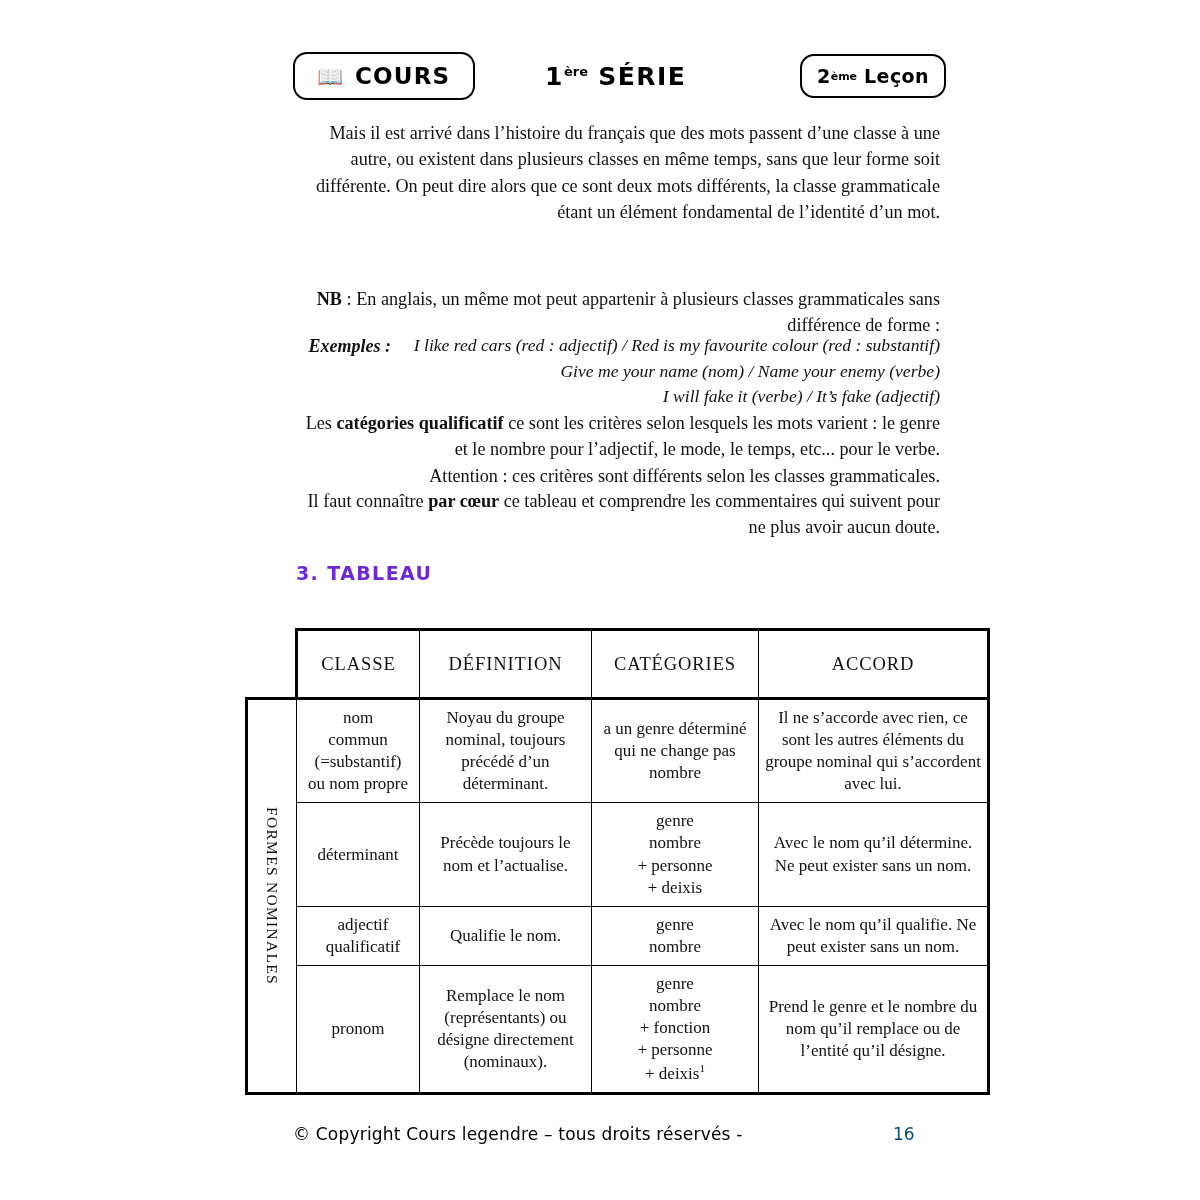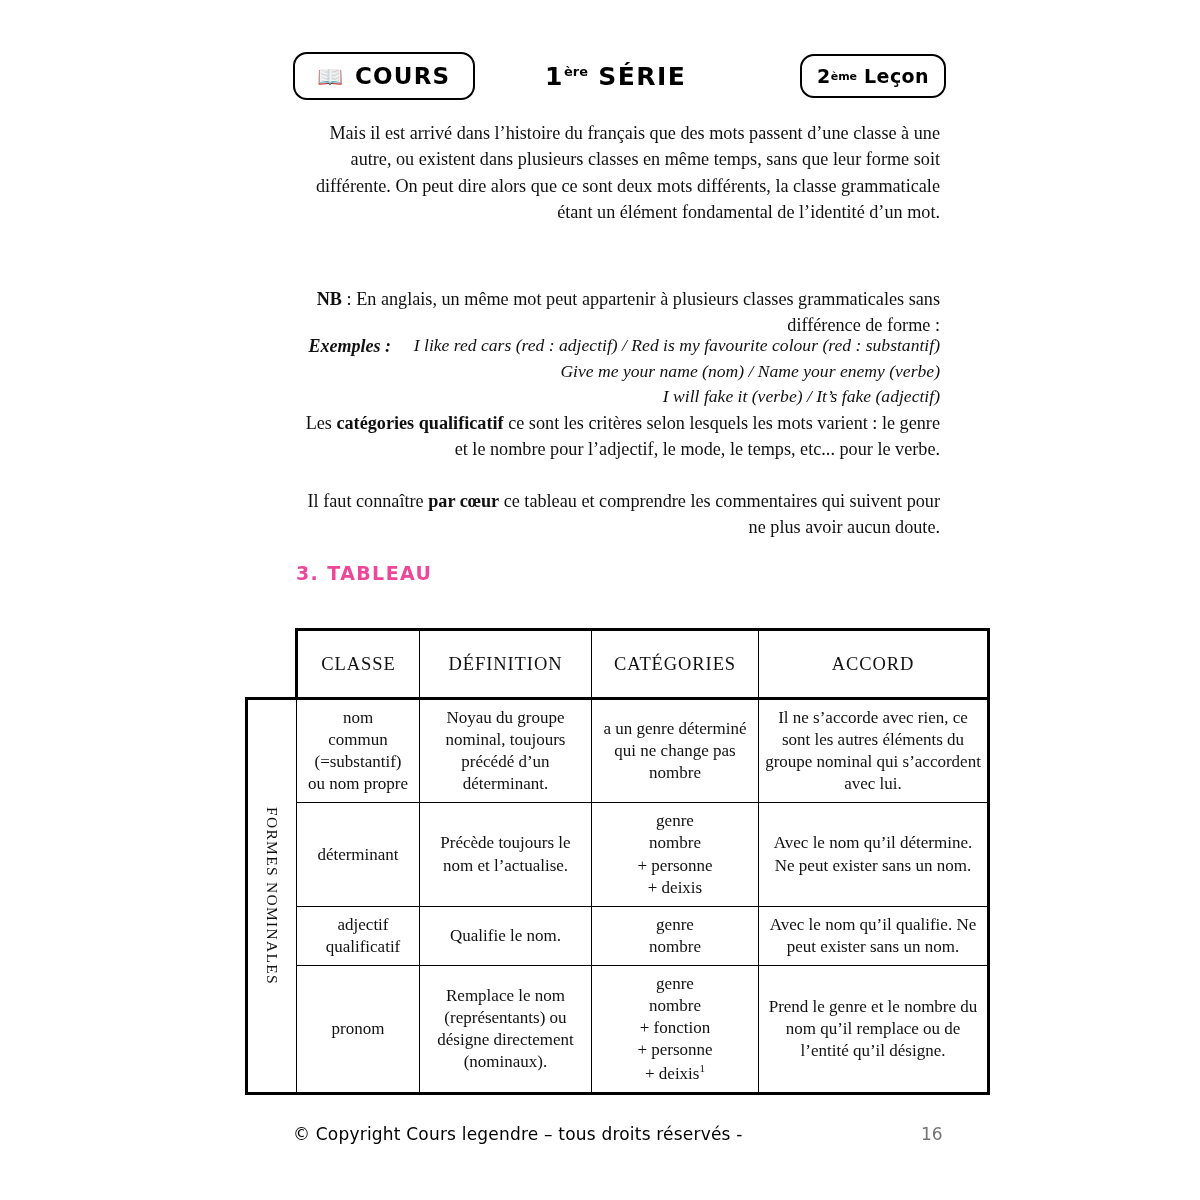--- a/index.html
+++ b/index.html
@@ -140,21 +140,21 @@
 
   
   .section-heading {
     position: absolute;
     left: 296px;
     top: 562px;
     font-family: "DejaVu Sans", "Liberation Sans", sans-serif;
     font-weight: 700;
     font-size: 19px;
     letter-spacing: 1.4px;
-    color: #ec4899;
+    color: #6d28d9;
   }
 
   
   .table-wrap {
     position: absolute;
     left: 245px;
     top: 628px;
     width: 742px;
     border-radius: 15px;
   }
@@ -228,25 +228,25 @@
     position: absolute;
     left: 293px;
     top: 0;
     font-family: "DejaVu Sans", "Liberation Sans", sans-serif;
     font-size: 17px;
     color: #000;
     letter-spacing: 0.2px;
   }
   .footer-page {
     position: absolute;
-    left: 921px;
+    left: 893px;
     top: 0;
     font-family: "DejaVu Sans", "Liberation Sans", sans-serif;
     font-size: 17px;
-    color: #737373;
+    color: #0c4a6e;
   }
 </style>
 </head>
 <body>
 
 <div class="page">
 
   <div class="header-row">
 
     <div class="pill pill-cours">
@@ -272,20 +272,21 @@
       <div class="ex-lines">
         <div>I like red cars (red : adjectif) / Red is my favourite colour (red : substantif)</div>
         <div>Give me your name (nom) /  Name your enemy (verbe)</div>
         <div>I will fake it (verbe) / It’s fake (adjectif)</div>
       </div>
     </div>
   </div>
 
   <div class="body-block p-categories">
     <span>Les </span><span class="bold">catégories qualificatif</span><span> ce sont les critères selon lesquels les mots varient : le genre et le nombre pour l’adjectif, le mode, le temps, etc... pour le verbe.</span>
+    <div>Attention : ces critères sont différents selon les classes grammaticales.</div>
   </div>
 
   <div class="body-block p-parcoeur">
     <span>Il faut connaître </span><span class="bold">par cœur</span><span> ce tableau et comprendre les commentaires qui suivent pour ne plus avoir aucun doute.</span>
   </div>
 
   <div class="section-heading">3. TABLEAU</div>
 
   <div class="table-wrap">
     <table class="grammar">

